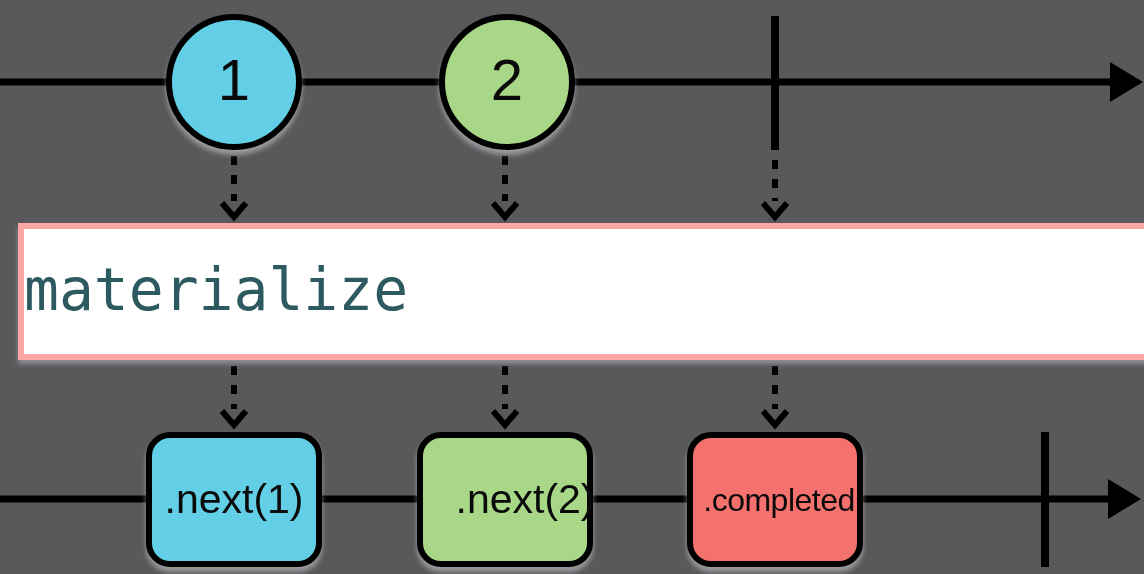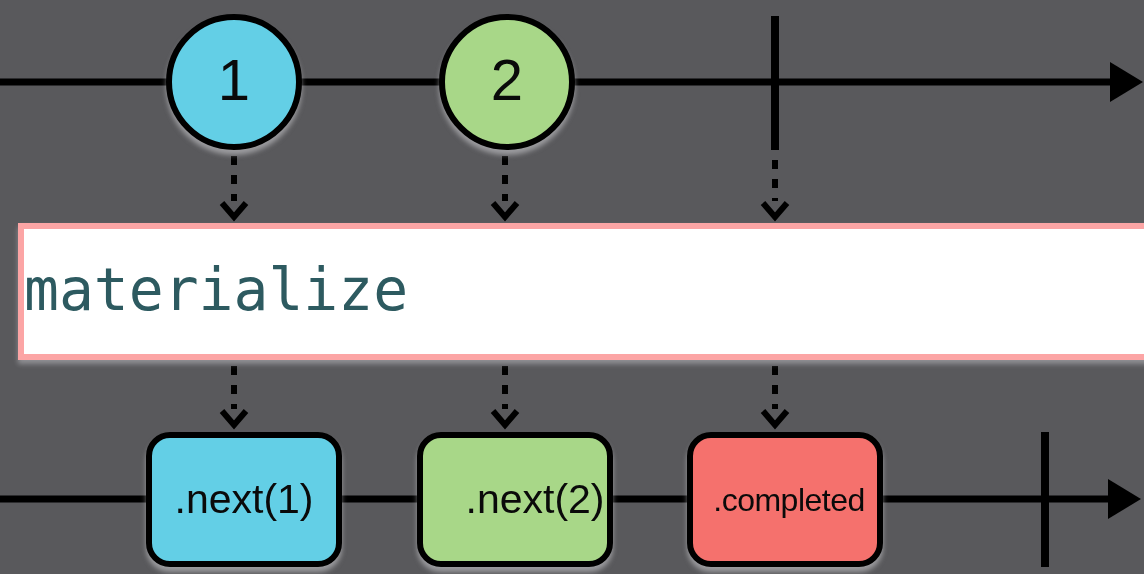--- a/index.html
+++ b/index.html
@@ -56,21 +56,21 @@
     font-family: "DejaVu Sans Mono", monospace;
     font-size: 58px;
     line-height: 1;
     transform: translateY(-2px);
   }
 
   
   .marble-box {
     position: absolute;
     top: 432px;
-    width: 196px; height: 135px;
+    width: 176px; height: 135px;
     box-sizing: border-box;
     border: 6px solid #000;
     border-radius: 24px;
     display: flex;
     align-items: center;
     justify-content: center;
     box-shadow: 0 5px 5px rgba(210,210,214,0.55);
   }
   .marble-box .boxlabel {
     color: #0a0a0a;

